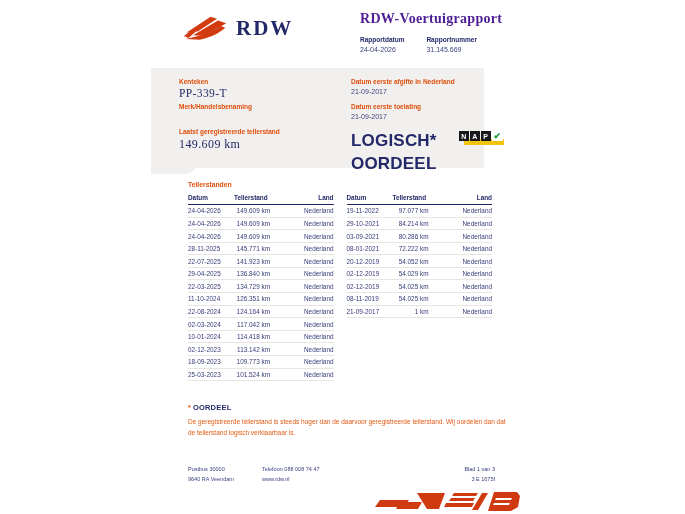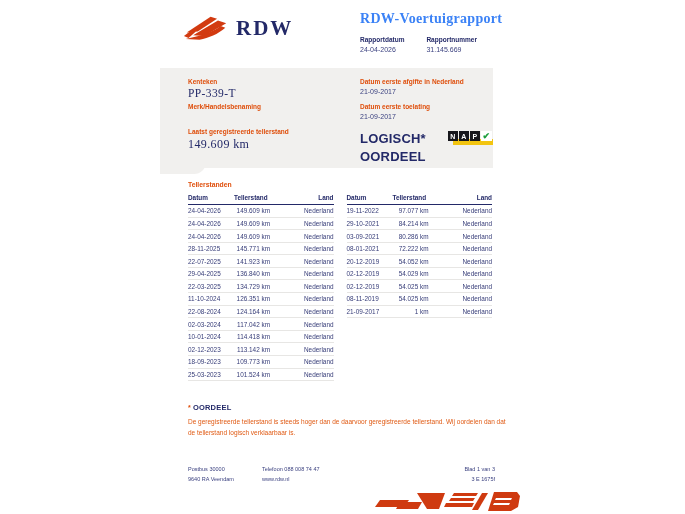--- a/index.html
+++ b/index.html
@@ -5,36 +5,36 @@
   * { margin:0; padding:0; box-sizing:border-box; }
   html,body { background:#ffffff; }
   .page {
     position:relative; width:600px; height:514px; background:#ffffff;
     font-family:"Liberation Sans", sans-serif; color:#262c6b; overflow:hidden;
   }
   
   .logo { position:absolute; left:183px; top:10px; display:flex; align-items:center; gap:7px; }
   .logo-text { font-family:"Liberation Serif", serif; font-weight:bold; font-size:21px; letter-spacing:2px; color:#232968; }
   .report-head { position:absolute; left:360px; top:11px; }
-  .report-title { font-family:"Liberation Serif", serif; font-weight:bold; font-size:14px; color:#3b82f6; letter-spacing:.3px; }
+  .report-title { font-family:"Liberation Serif", serif; font-weight:bold; font-size:14px; color:#4c1d95; letter-spacing:.3px; }
   .report-meta { display:flex; gap:22px; margin-top:9px; }
   .meta-label { font-size:6.5px; font-weight:bold; color:#232968; }
   .meta-value { font-size:7px; color:#3c4280; margin-top:3px; }
 
   
-  .card { position:absolute; left:160px; top:68px; width:333px; height:100px; background:#f1f0ee; }
+  .card { position:absolute; left:151px; top:68px; width:333px; height:100px; background:#f1f0ee; }
   .card-tab { position:absolute; left:0; bottom:-6px; width:46px; height:12px; background:#f1f0ee; border-radius:0 0 12px 0; }
   .card-col-left  { position:absolute; left:28px;  top:8px; width:160px; }
   .card-col-right { position:absolute; left:200px; top:8px; width:130px; }
   .fld-label { font-size:6.5px; font-weight:bold; color:#df4e0b; margin-top:2px; }
   .fld-value-lg { font-family:"Liberation Serif", serif; font-size:11.5px; color:#232968; margin:2px 0 4px 0; letter-spacing:.4px; }
   .fld-value-sm { font-size:7px; color:#3c4280; margin:3px 0 8px 0; }
   .fld-gap { height:16px; }
   .oordeel-row { display:flex; align-items:flex-start; gap:22px; margin-top:10px; }
-  .oordeel-text { font-size:13px; font-weight:bold; color:#232968; line-height:1.35; letter-spacing:.2px; }
+  .oordeel-text { font-size:17px; font-weight:bold; color:#232968; line-height:1.35; letter-spacing:.2px; }
   
   .nap { position:relative; width:48px; height:16px; margin-top:1px; }
   .nap-bar { position:absolute; left:5px; top:8px; width:40px; height:6px; background:#f2c410; }
   .nap-boxes { position:absolute; left:0; top:0; display:flex; gap:1px; }
   .nap-box { width:10px; height:10px; background:#17171c; color:#ffffff; font-size:7px; font-weight:bold; display:flex; align-items:center; justify-content:center; }
   .nap-check { width:11px; height:10px; background:#ffffff; color:#1d9e3c; font-size:9px; font-weight:bold; display:flex; align-items:center; justify-content:center; line-height:1; }
 
   
   .tables-wrap { position:absolute; left:188px; top:181px; width:304px; }
   .tables-title { font-size:6.8px; font-weight:bold; color:#df4e0b; margin-bottom:4px; }

